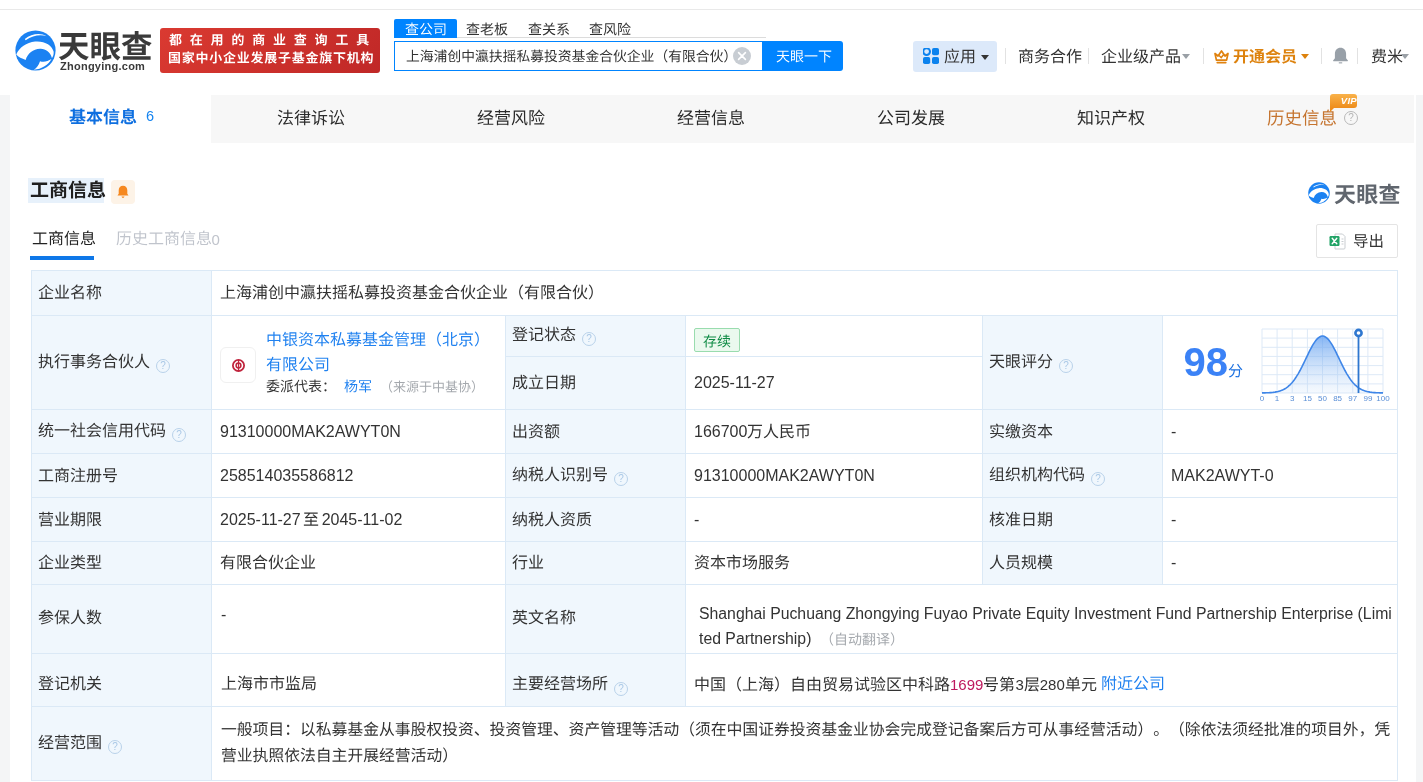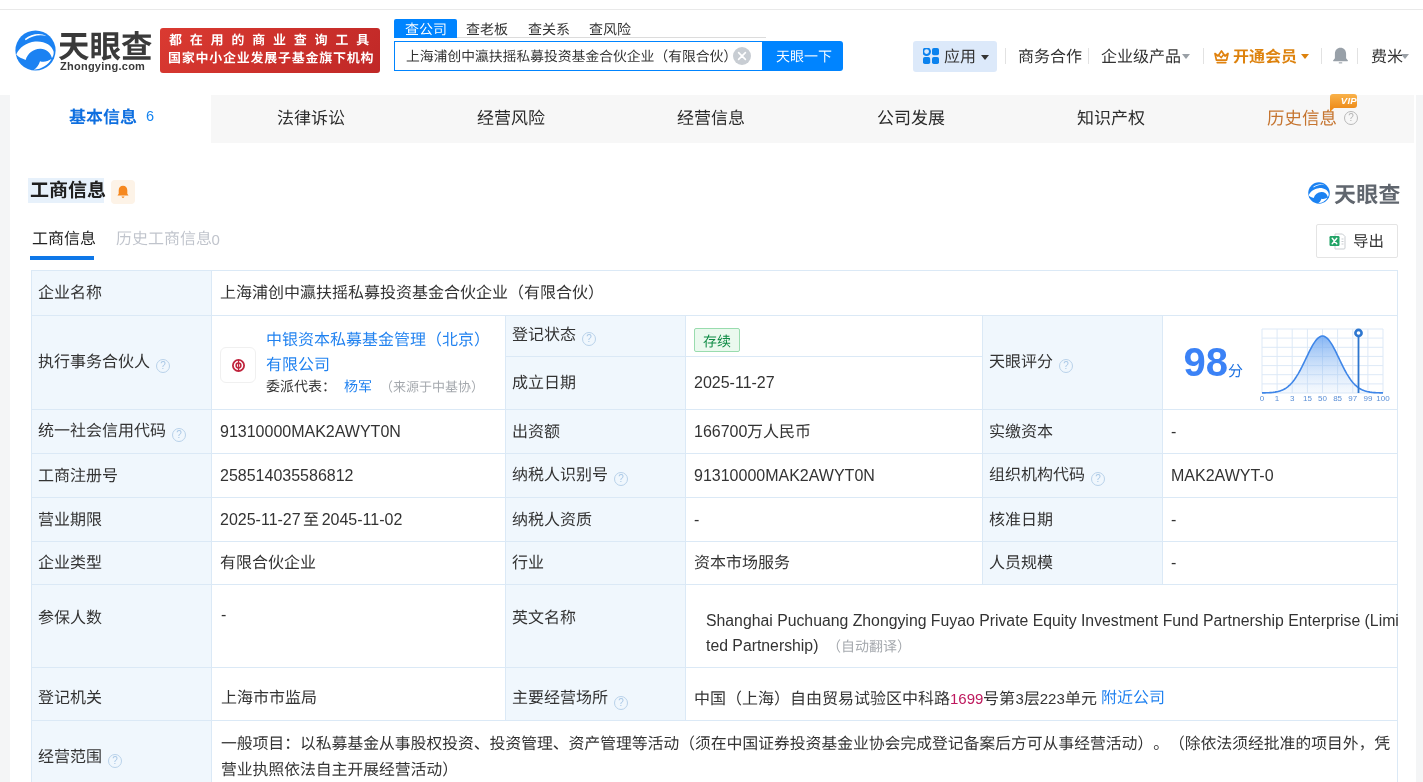--- a/index.html
+++ b/index.html
@@ -979,21 +979,21 @@
               <svg width="64.0" height="16.0" style="overflow:visible;display:block">
                 <g fill="#333" transform="translate(0,14.08) scale(0.016,-0.016)">
                   <use href="#r82F1" x="0"></use>
                   <use href="#r6587" x="1000"></use>
                   <use href="#r540D" x="2000"></use>
                   <use href="#r79F0" x="3000"></use>
                 </g>
               </svg>
             </div>
           </td>
-          <td class="v" colspan="3" style="padding:11px">
+          <td class="v" colspan="3" style="padding:4px">
             <div style="position:relative;height:60px">
               <div style="position:absolute;left:9px;top:13.4px;width:712px;line-height:24.5px;font-size:15.8px"><span class="lat" style="font-size:15.8px">Shanghai Puchuang Zhongying Fuyao Private Equity Investment Fund Partnership Enterprise (Limi</span><br><span class="lat" style="font-size:15.8px">ted Partnership)</span>&nbsp;&nbsp;<svg width="84.0" height="14.0" style="overflow:visible;vertical-align:-2.0px">
                   <g fill="#a4a8ad" transform="translate(0,12.32) scale(0.014,-0.014)">
                     <use href="#rFF08" x="0"></use>
                     <use href="#r81EA" x="1000"></use>
                     <use href="#r52A8" x="2000"></use>
                     <use href="#r7FFB" x="3000"></use>
                     <use href="#r8BD1" x="4000"></use>
                     <use href="#rFF09" x="5000"></use>
                   </g>
@@ -1068,21 +1068,21 @@
                   </g>
                 </svg><span style="font:15px 'Liberation Sans',sans-serif;color:#be185d">1699</span><svg width="32.0" height="16.0" style="overflow:visible;vertical-align:-2.2px">
                   <g fill="#333" transform="translate(0,14.08) scale(0.016,-0.016)">
                     <use href="#r53F7" x="0"></use>
                     <use href="#r7B2C" x="1000"></use>
                   </g>
                 </svg><span style="font:15px 'Liberation Sans',sans-serif;color:#333">3</span><svg width="16.0" height="16.0" style="overflow:visible;vertical-align:-2.2px">
                   <g fill="#333" transform="translate(0,14.08) scale(0.016,-0.016)">
                     <use href="#r5C42" x="0"></use>
                   </g>
-                </svg><span style="font:15px 'Liberation Sans',sans-serif;color:#333">223</span><svg width="32.0" height="16.0" style="overflow:visible;vertical-align:-2.2px">
+                </svg><span style="font:15px 'Liberation Sans',sans-serif;color:#333">280</span><svg width="32.0" height="16.0" style="overflow:visible;vertical-align:-2.2px">
                   <g fill="#333" transform="translate(0,14.08) scale(0.016,-0.016)">
                     <use href="#r5355" x="0"></use>
                     <use href="#r5143" x="1000"></use>
                   </g>
                 </svg></div>
               <div style="position:absolute;left:415px;top:21.2px">
                 <svg width="64.0" height="16.0" style="overflow:visible;display:block">
                   <g fill="#1f81f0" transform="translate(0,14.08) scale(0.016,-0.016)">
                     <use href="#r9644" x="0"></use>
                     <use href="#r8FD1" x="1000"></use>

